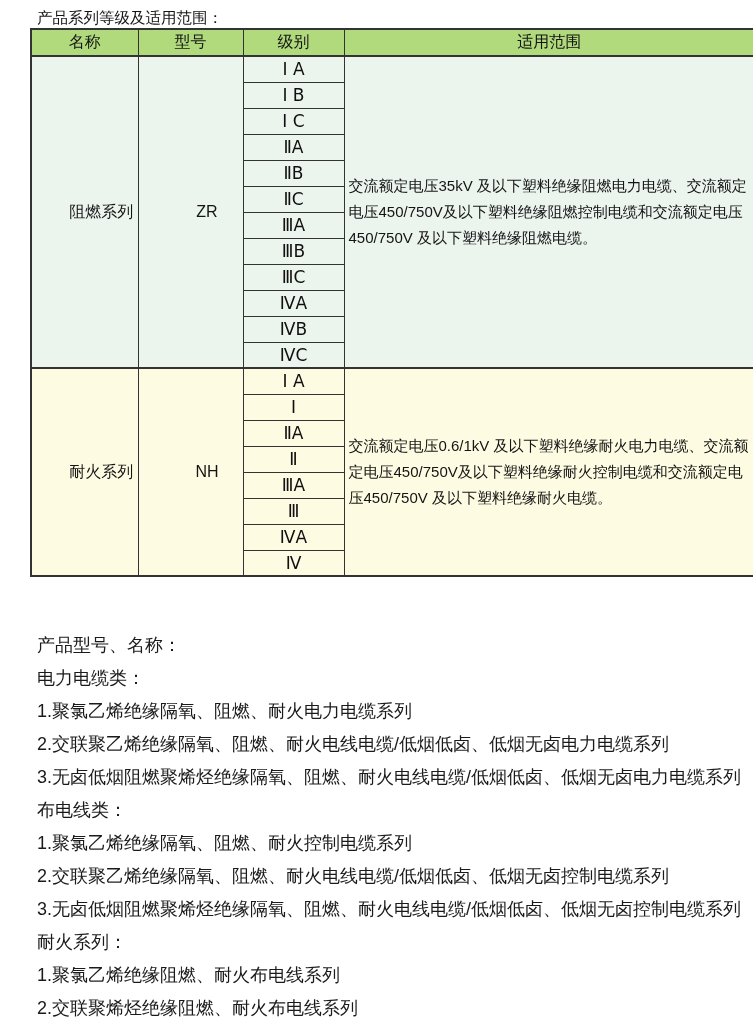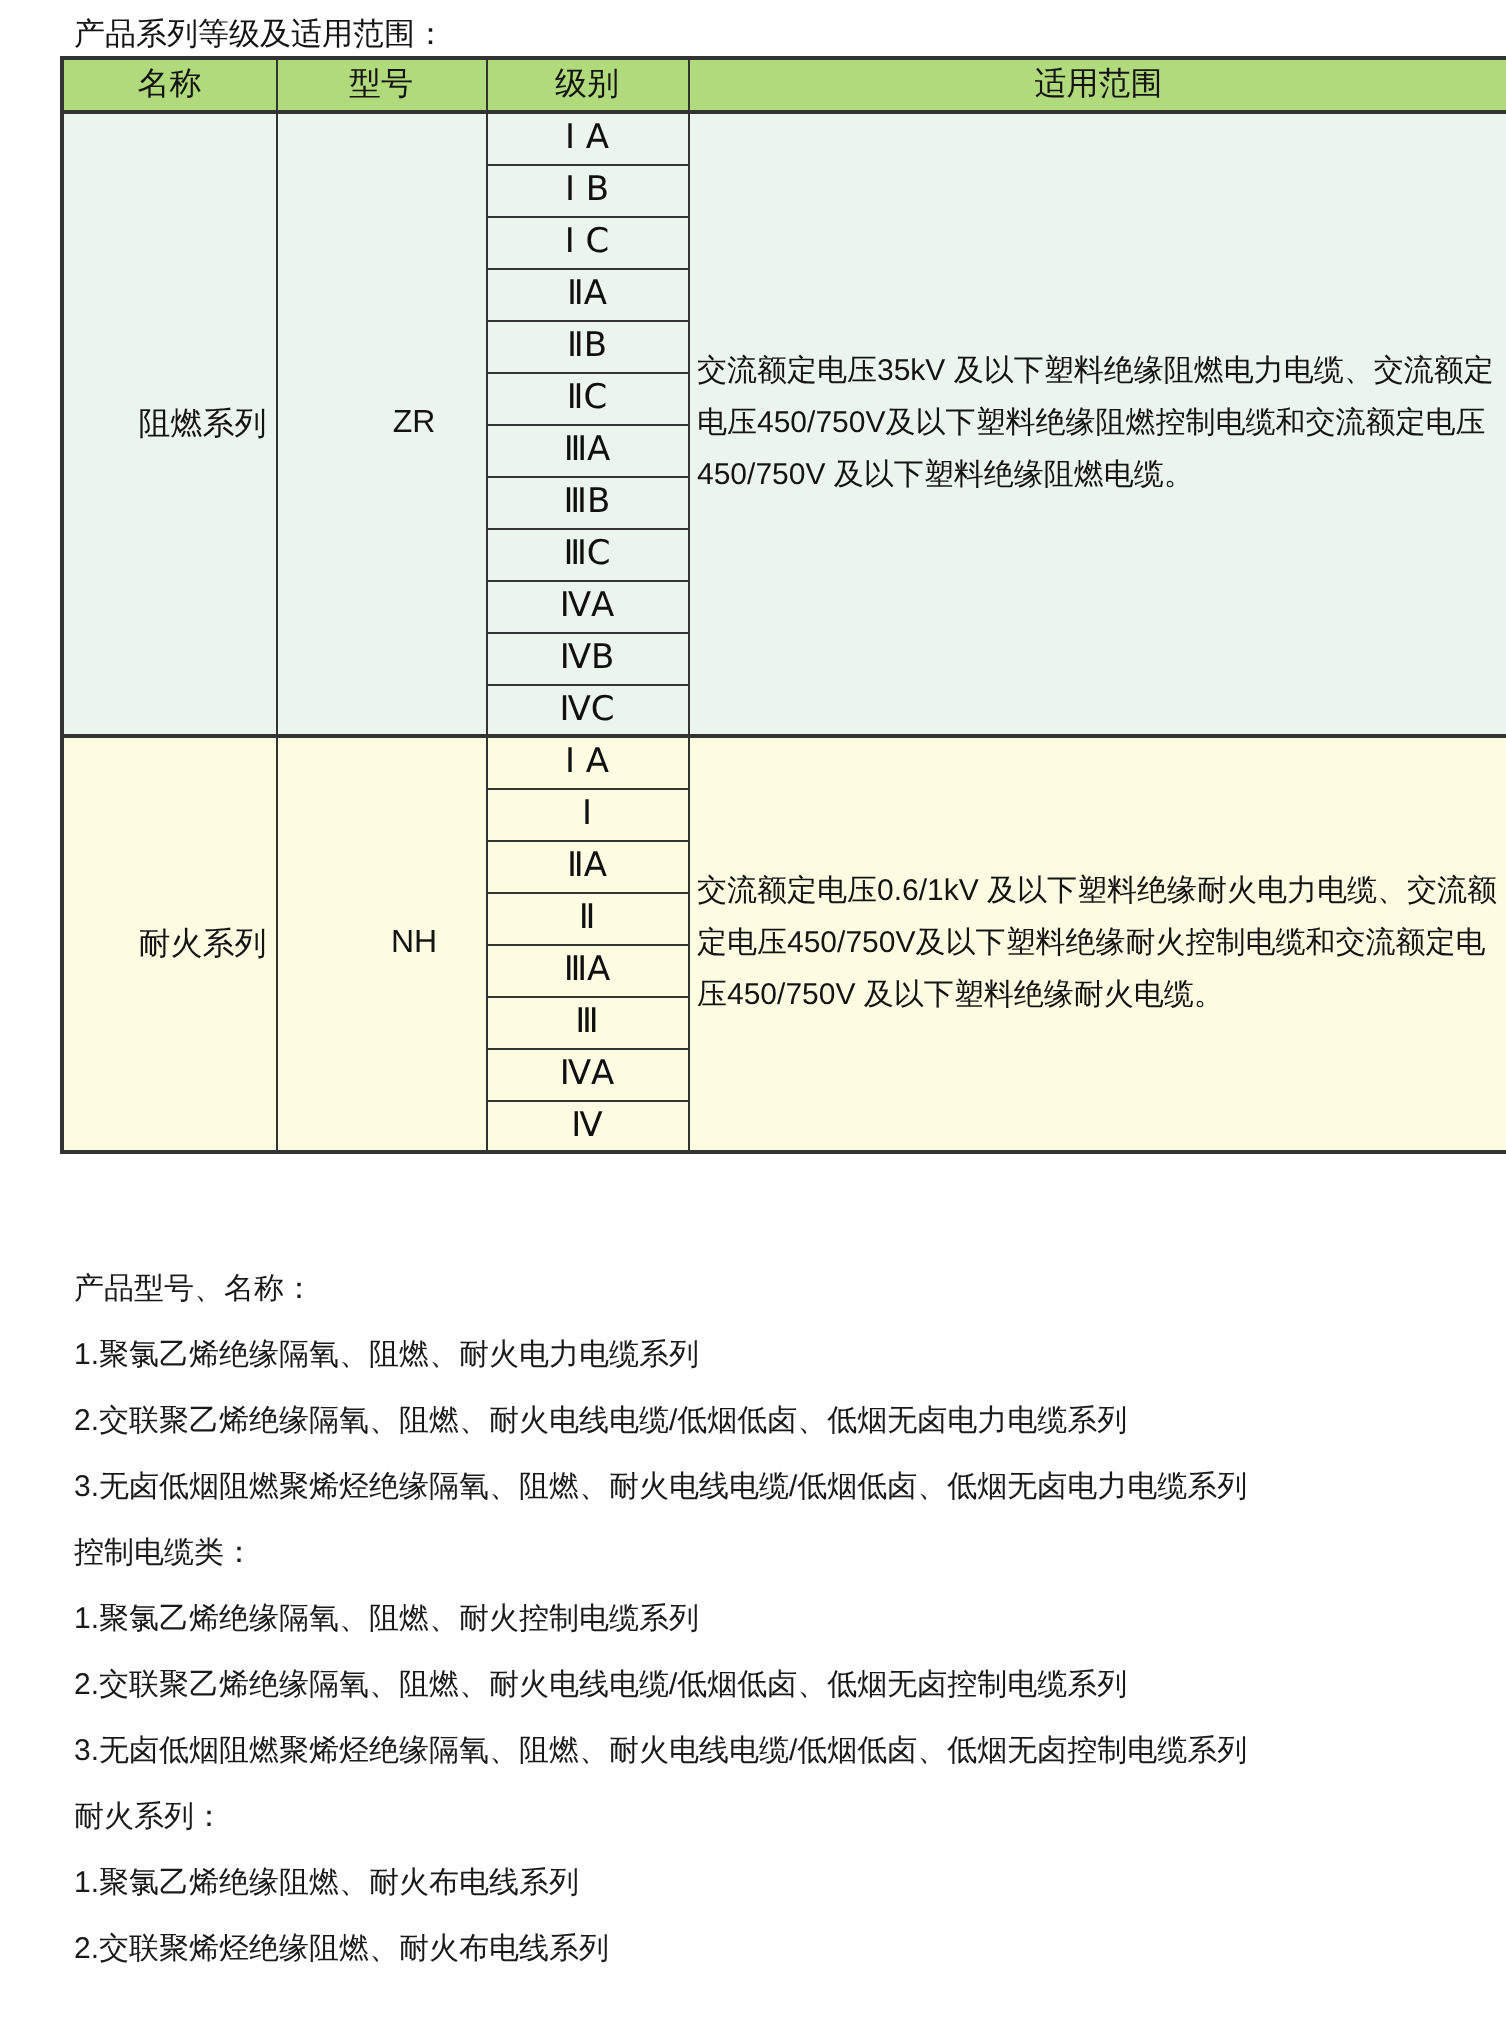--- a/index.html
+++ b/index.html
@@ -75,21 +75,21 @@
   }
   .text-block{
     position:absolute;
     left:37px;top:628px;
     width:702px;
   }
   .line{
     height:33px;
     display:flex;
     align-items:center;
-    font-size:15px;
+    font-size:18px;
     white-space:nowrap;
     color:#1a1a1a;
   }
 </style>
 </head>
 <body>
 
 <div class="page">
 
   <div class="doc-title">产品系列等级及适用范围：</div>
@@ -175,24 +175,25 @@
         </tr>
         <tr class="sec1">
           <td class="grade-cell">Ⅳ</td>
         </tr>
       </tbody>
   </table>
 
   <div class="text-block">
     <div class="line">产品型号、名称：</div>
     <div id="lists">
+        <div class="line">电力电缆类：</div>
         <div class="line">1.聚氯乙烯绝缘隔氧、阻燃、耐火电力电缆系列</div>
         <div class="line">2.交联聚乙烯绝缘隔氧、阻燃、耐火电线电缆/低烟低卤、低烟无卤电力电缆系列</div>
         <div class="line">3.无卤低烟阻燃聚烯烃绝缘隔氧、阻燃、耐火电线电缆/低烟低卤、低烟无卤电力电缆系列</div>
-        <div class="line">控制电缆类：</div>
+        <div class="line">布电线类：</div>
         <div class="line">1.聚氯乙烯绝缘隔氧、阻燃、耐火控制电缆系列</div>
         <div class="line">2.交联聚乙烯绝缘隔氧、阻燃、耐火电线电缆/低烟低卤、低烟无卤控制电缆系列</div>
         <div class="line">3.无卤低烟阻燃聚烯烃绝缘隔氧、阻燃、耐火电线电缆/低烟低卤、低烟无卤控制电缆系列</div>
         <div class="line">耐火系列：</div>
         <div class="line">1.聚氯乙烯绝缘阻燃、耐火布电线系列</div>
         <div class="line">2.交联聚烯烃绝缘阻燃、耐火布电线系列</div>
       </div>
   </div>
 
 </div>

